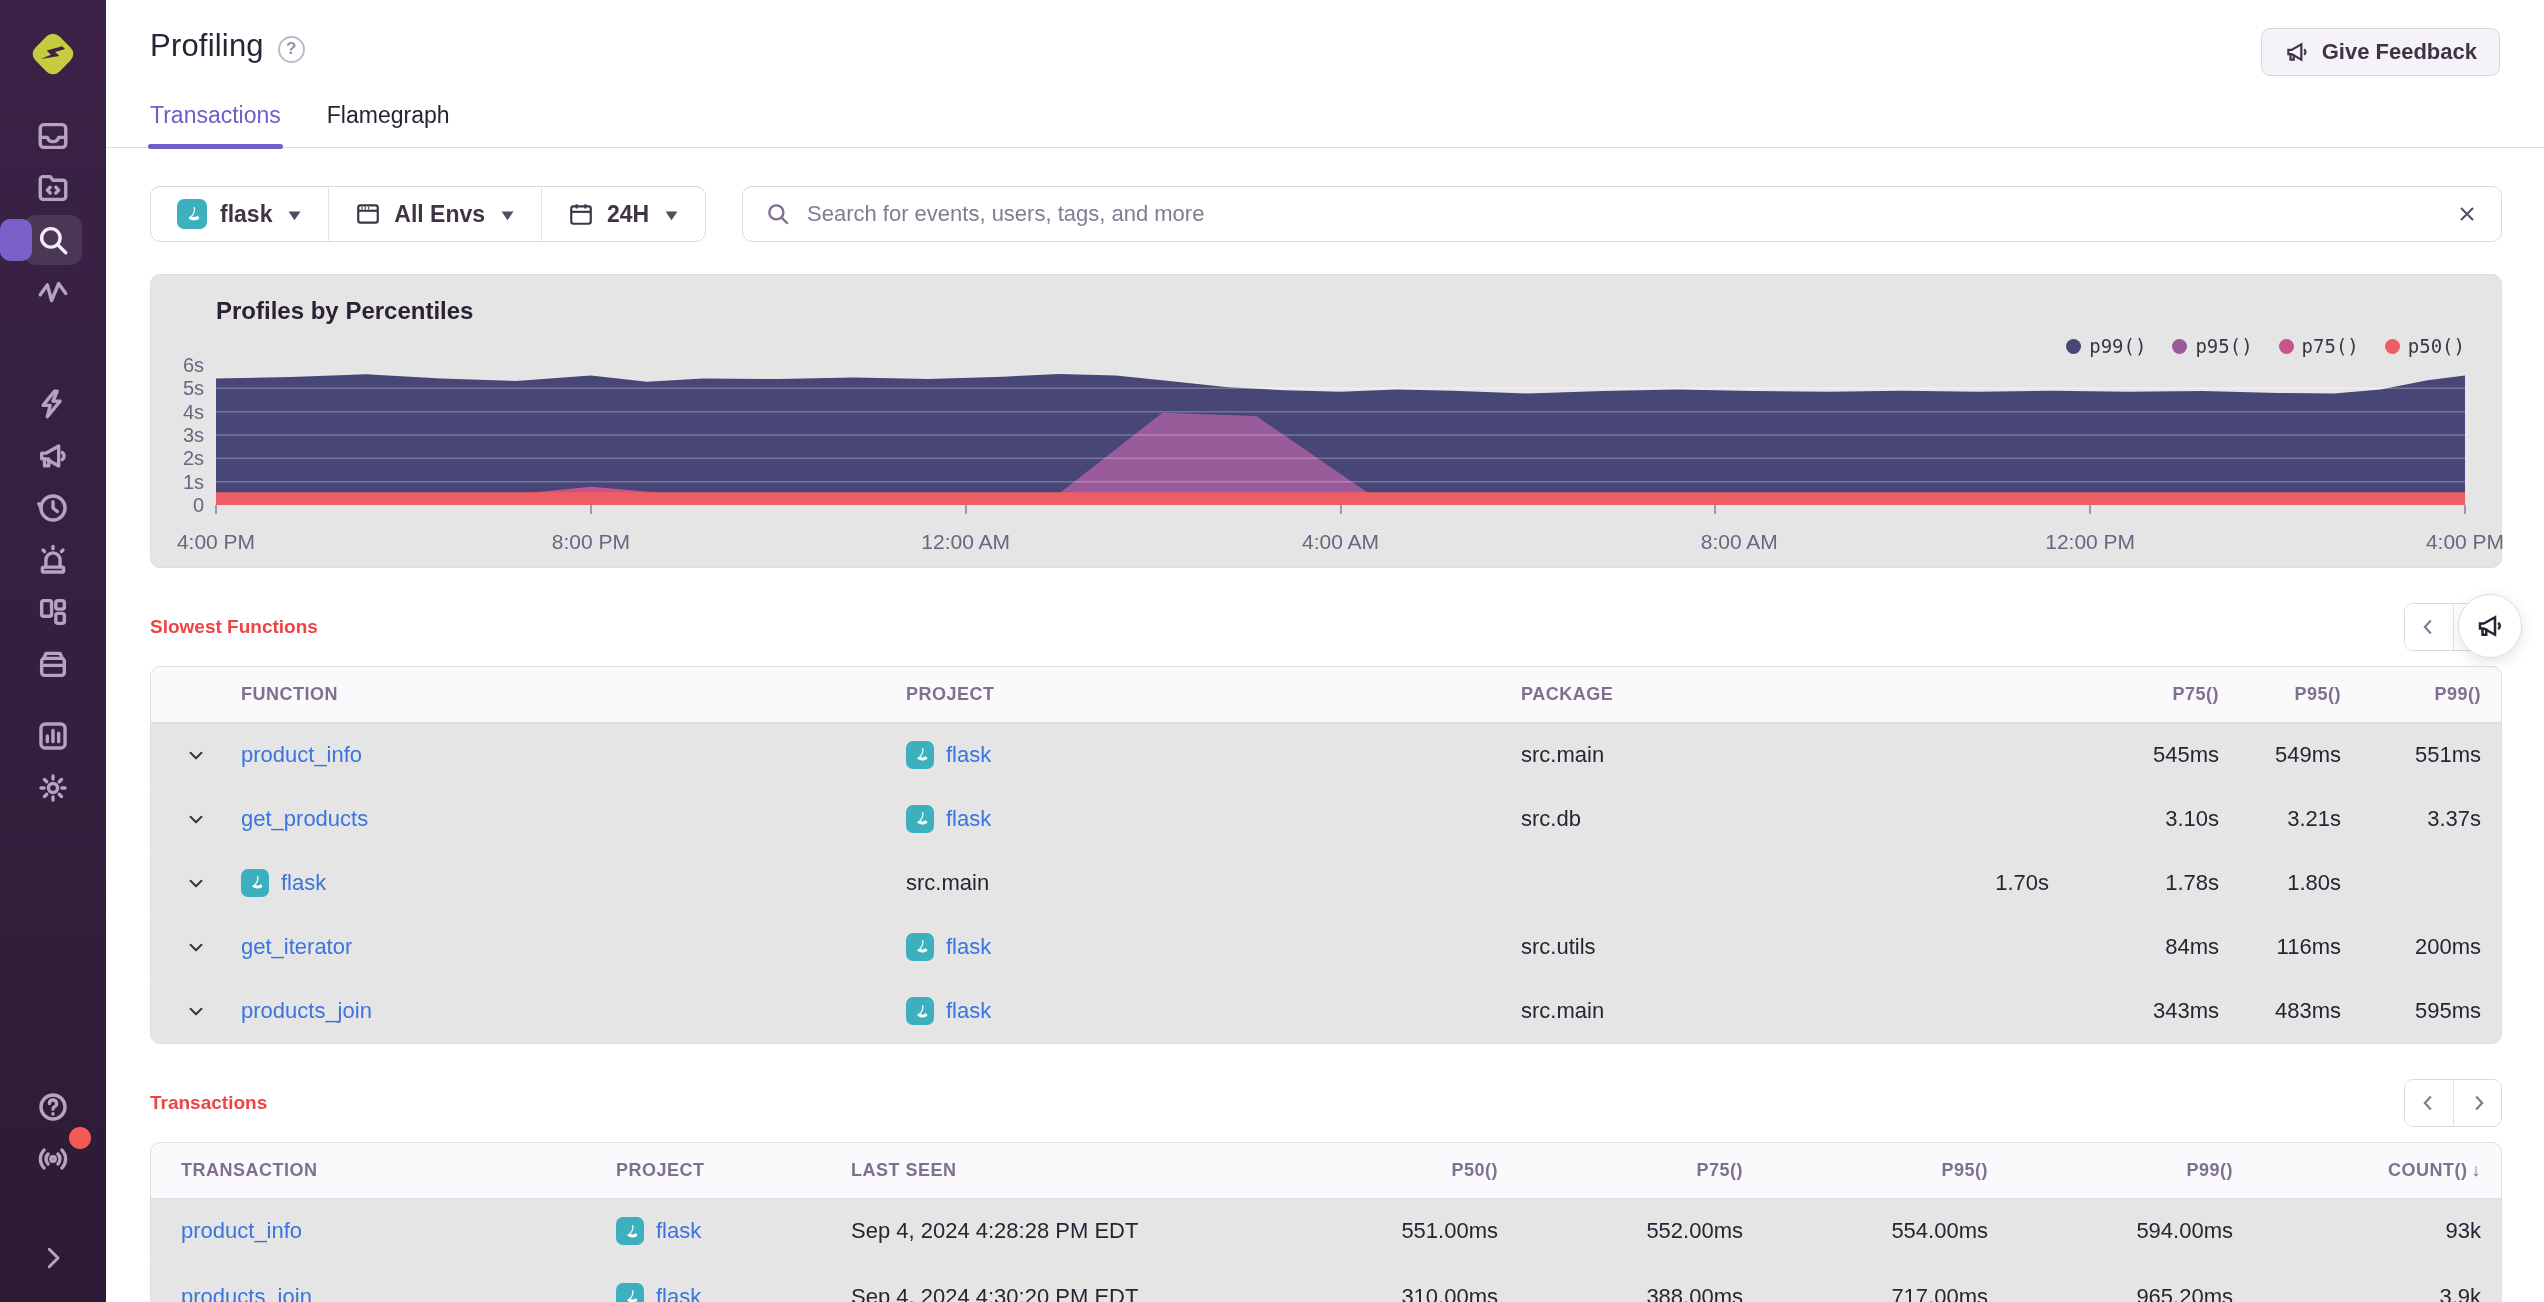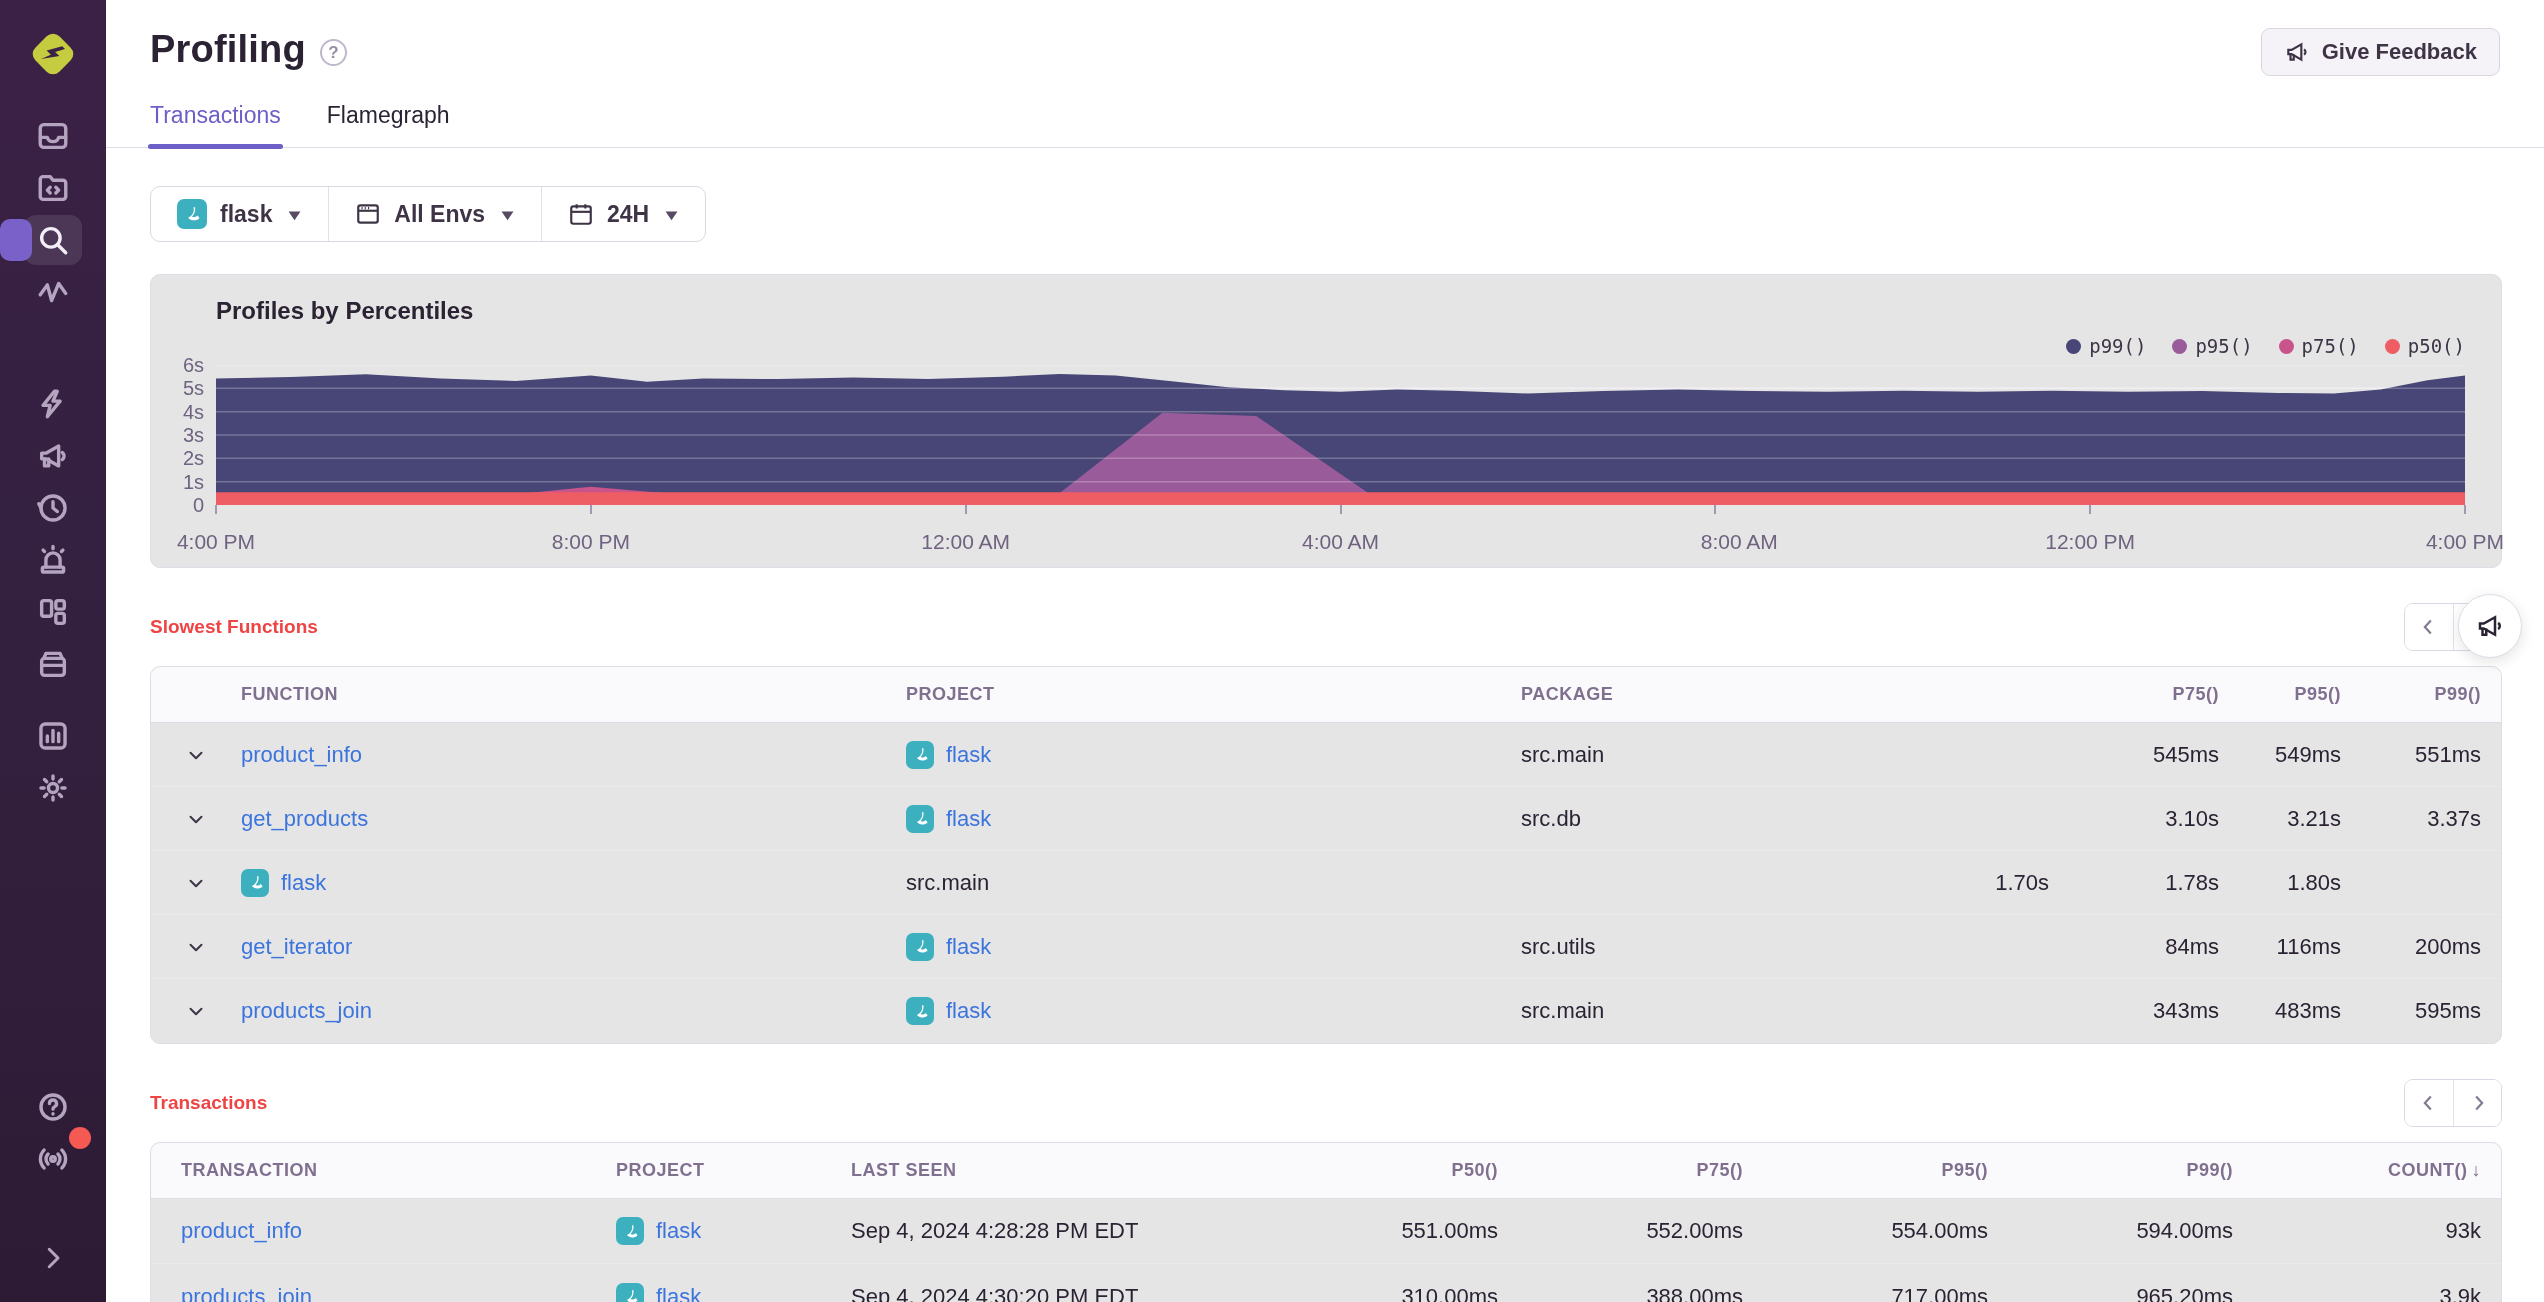--- a/index.html
+++ b/index.html
@@ -21,21 +21,21 @@
   .active-pill { position:absolute; left:-24px; top:4px; width:32px; height:42px; background:#7a60c9; border-radius:10px; }
   .nav-gap { height:60px; }
   .nav-gap-sm { height:20px; }
   .sidebar-bottom { position:absolute; bottom:18px; left:0; width:100%; display:flex; flex-direction:column; align-items:center; }
   .badge-dot { position:absolute; top:-7px; right:-9px; width:22px; height:22px; border-radius:50%; background:#f55953; }
 
   
   .main { flex:1; display:flex; flex-direction:column; min-width:0; }
   .page-header { padding:28px 44px 0 44px; display:flex; justify-content:space-between; align-items:flex-start; }
   .title-row { display:flex; align-items:center; gap:14px; }
-  .page-title { font-size:38px; font-weight:700; letter-spacing:.2px; }
+  .page-title { font-size:31px; font-weight:400; letter-spacing:.2px; }
   .help-circle { width:27px; height:27px; border-radius:50%; border:2.5px solid #c0b7cb; color:#988da6;
     font-size:17px; font-weight:700; display:flex; align-items:center; justify-content:center; margin-top:6px; cursor:pointer; }
   .feedback-btn { display:flex; align-items:center; gap:12px; background:#f5f3f7; border:1px solid #d9d4e0;
     border-radius:9px; height:48px; padding:0 22px; font-size:22px; font-weight:700; color:#3e3446; cursor:pointer; }
 
   .tabs { display:flex; gap:46px; padding:0 44px; margin-top:26px; border-bottom:1px solid #e0dce5; }
   .tab { font-size:23px; padding-bottom:18px; position:relative; cursor:pointer; color:#2b2233; }
   .tab.active { color:#6c5fc7; font-weight:500; }
   .tab.active::after { content:""; position:absolute; left:-2px; right:-2px; bottom:-2px; height:5px; border-radius:3px; background:#6c5fc7; }
 
@@ -263,20 +263,30 @@
           <div class="filter-item">
             <svg width="26" height="26" viewBox="0 0 24 24" fill="none" stroke="#3e3446" stroke-width="2">
               <rect x="3" y="5" width="18" height="16" rx="2"></rect>
                 <path d="M3 10h18"></path>
                 <path d="M8 3v4M16 3v4"></path>
             </svg>
             <span>24H</span>
             <span class="chev">▼</span>
           </div>
         </div>
+        <div class="searchbar">
+          <svg width="26" height="26" viewBox="0 0 24 24" fill="none" stroke="#80708f" stroke-width="2.2">
+            <circle cx="10.5" cy="10.5" r="6.5"></circle>
+              <path d="M15.5 15.5 21 21"></path>
+          </svg>
+          <input type="text" placeholder="Search for events, users, tags, and more" style="">
+          <svg width="24" height="24" viewBox="0 0 24 24" fill="none" stroke="#584a63" stroke-width="2" style="cursor:pointer">
+            <path d="M6 6 18 18 M18 6 6 18"></path>
+          </svg>
+        </div>
       </div>
 
       <div class="panel chart-panel">
         <div class="chart-title">Profiles by Percentiles</div>
         <div class="legend" id="chart-legend">
             <div class="legend-item">
               <span class="legend-dot" style="background:#474677"></span>
               <span>p99()</span>
             </div>
             <div class="legend-item">

